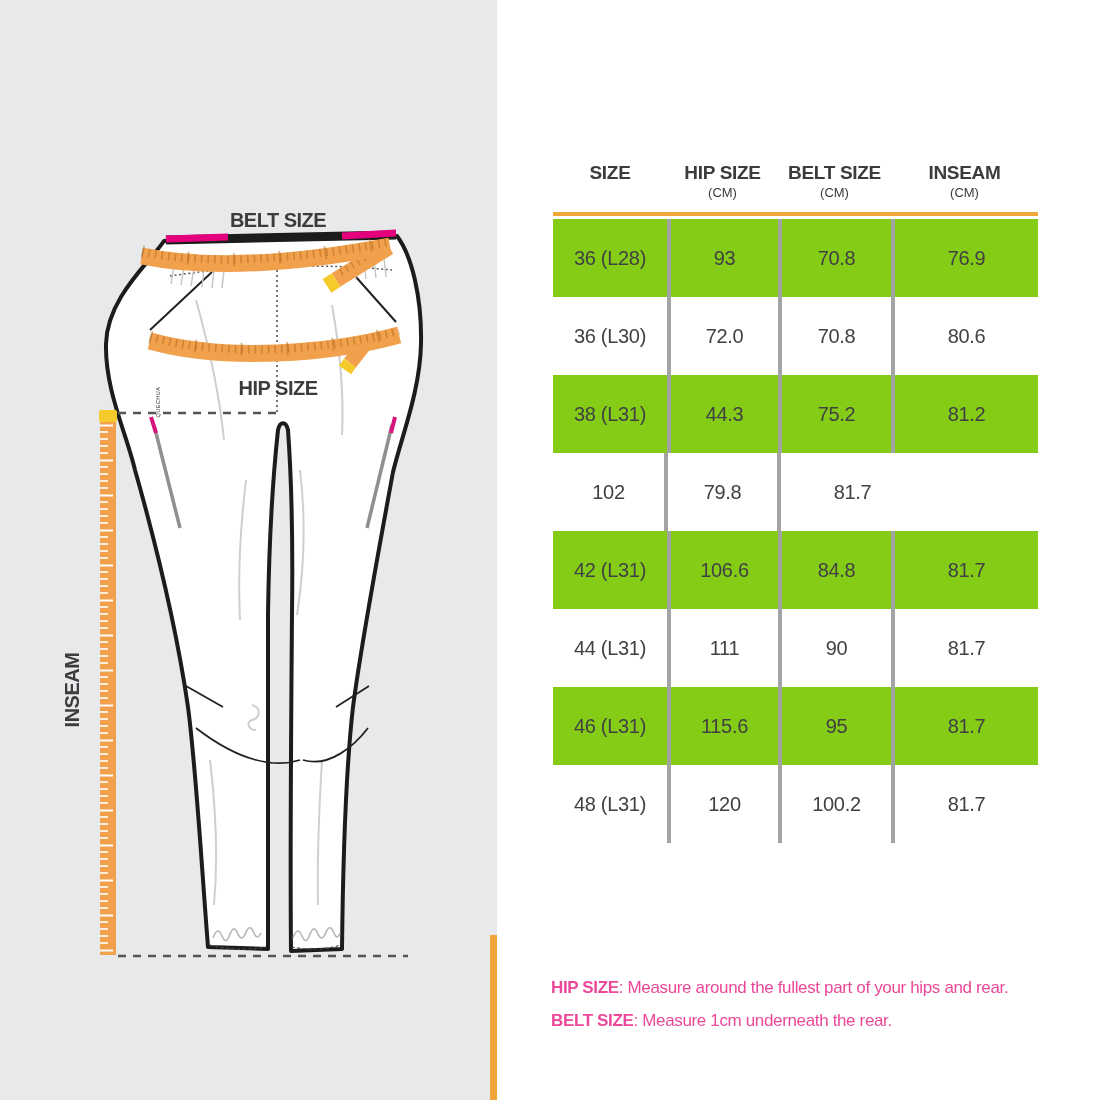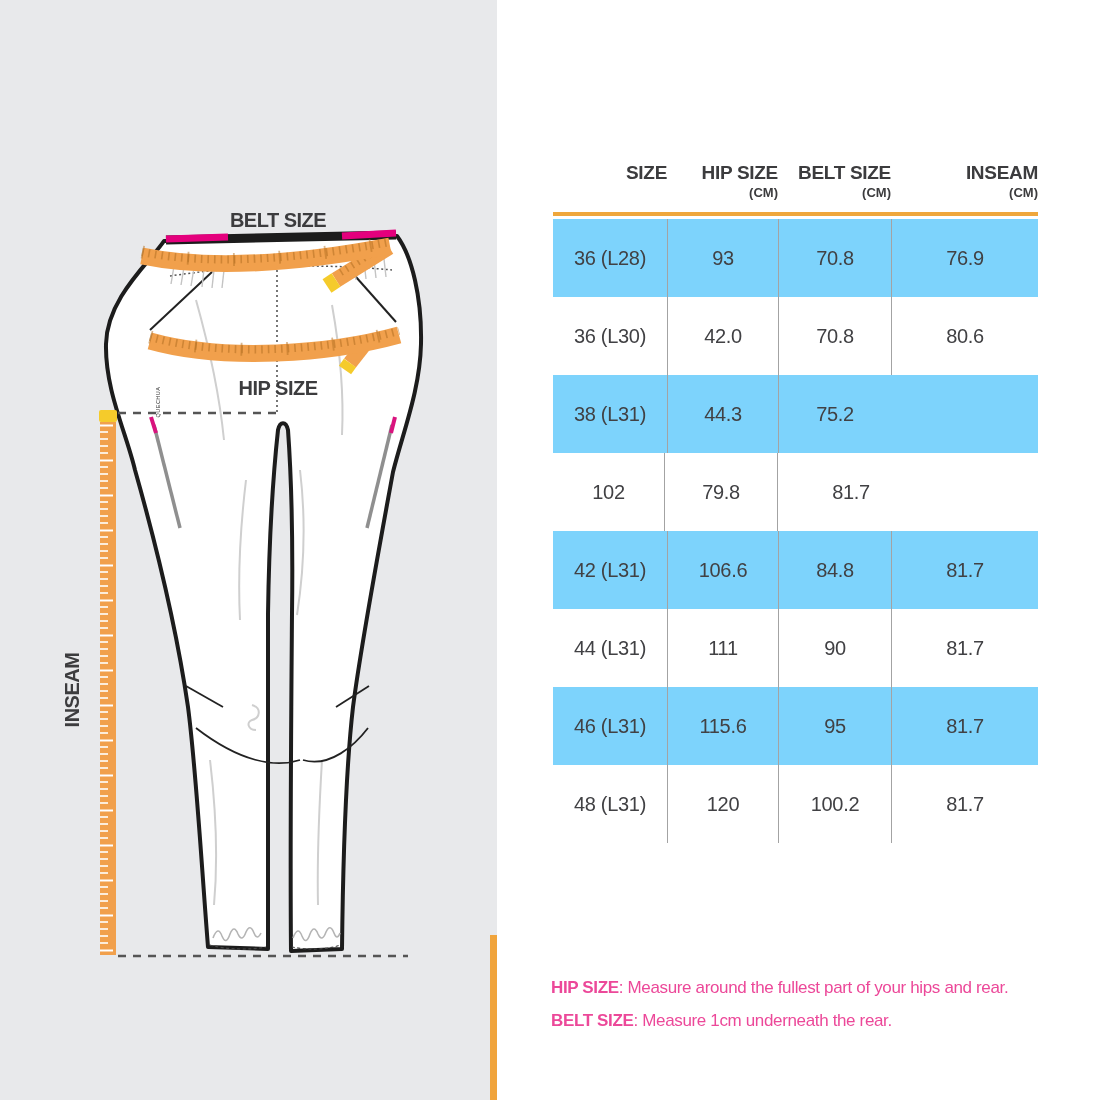--- a/index.html
+++ b/index.html
@@ -3,30 +3,30 @@
 <meta charset="utf-8">
 <style>
   html,body{margin:0;padding:0;background:#fff;}
   .canvas{position:relative;width:1100px;height:1100px;overflow:hidden;
           font-family:"Liberation Sans",sans-serif;background:#ffffff;}
   .left-panel{position:absolute;left:0;top:0;width:497px;height:1100px;background:#e8e9eb;}
   .left-panel svg{display:block;}
 
   .size-table{position:absolute;left:553px;top:152px;width:485px;}
   .thead{display:flex;height:60px;}
-  .hcell{box-sizing:border-box;text-align:right;padding-top:8px;}
+  .hcell{box-sizing:border-box;text-align:center;padding-top:8px;}
   .hlabel{font-size:19px;font-weight:bold;color:#3c3c3e;letter-spacing:-0.3px;line-height:25px;}
-  .hunit{font-size:13px;font-weight:bold;color:#3c3c3e;line-height:16px;}
+  .hunit{font-size:13px;font-weight:normal;color:#3c3c3e;line-height:16px;}
   .rule{height:4px;background:#efa73c;}
   .tbody{margin-top:3px;}
   .trow{display:flex;height:78px;}
-  .trow.striped{background:#7dd3fc;}
+  .trow.striped{background:#84cc16;}
   .tcell{box-sizing:border-box;display:flex;align-items:center;justify-content:center;
          font-size:20px;color:#414144;letter-spacing:-0.3px;}
-  .tcell + .tcell{border-left:1px solid #a3a3a3;}
+  .tcell + .tcell{border-left:4px solid #a3a3a3;}
   .c0{width:114px}.c1{width:111px}.c2{width:113px}.c3{width:147px}
 
   .notes{position:absolute;left:551px;top:971px;width:545px;font-size:17px;
          line-height:33px;color:#ec4899;letter-spacing:-0.35px;white-space:nowrap;}
   .notes .term{font-weight:bold;}
   .accent-bar{position:absolute;left:490px;top:935px;width:7px;height:165px;background:#f0a43c;}
 </style>
 </head>
 <body>
 
@@ -174,28 +174,29 @@
     <div class="rule"></div>
     <div class="tbody">
       <div class="trow striped">
         <div class="tcell c0">36 (L28)</div>
         <div class="tcell c1">93</div>
         <div class="tcell c2">70.8</div>
         <div class="tcell c3">76.9</div>
       </div>
       <div class="trow">
         <div class="tcell c0">36 (L30)</div>
-        <div class="tcell c1">42.0</div>
+        <div class="tcell c1">72.0</div>
         <div class="tcell c2">70.8</div>
         <div class="tcell c3">80.6</div>
       </div>
       <div class="trow striped">
         <div class="tcell c0">38 (L31)</div>
         <div class="tcell c1">44.3</div>
         <div class="tcell c2">75.2</div>
+        <div class="tcell c3">81.2</div>
       </div>
       <div class="trow">
         <div class="tcell c1">102</div>
         <div class="tcell c2">79.8</div>
         <div class="tcell c3">81.7</div>
       </div>
       <div class="trow striped">
         <div class="tcell c0">42 (L31)</div>
         <div class="tcell c1">106.6</div>
         <div class="tcell c2">84.8</div>

